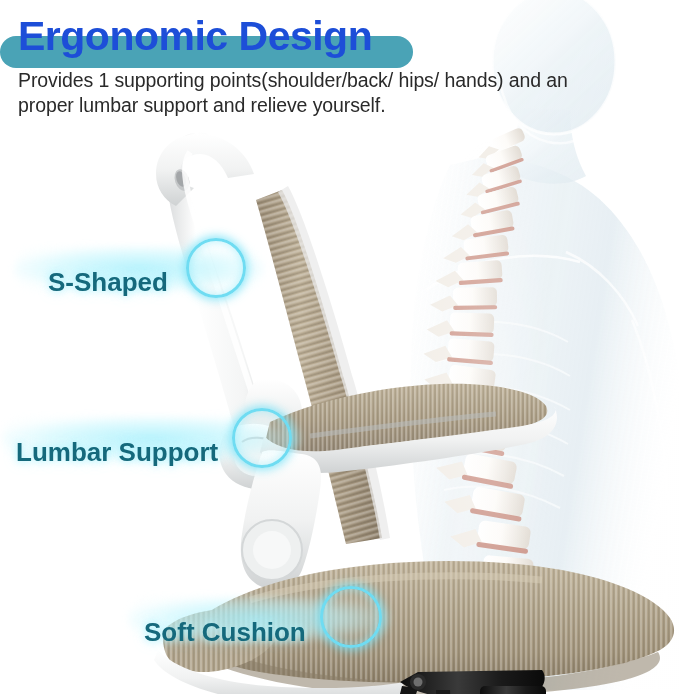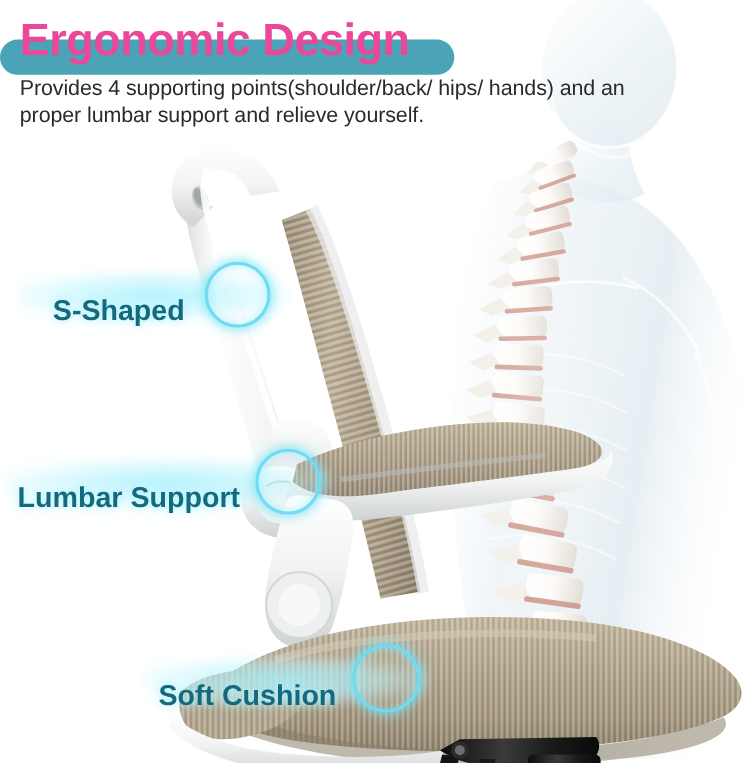--- a/index.html
+++ b/index.html
@@ -35,21 +35,21 @@
     background: #4aa3b6;
     border-radius: 17px;
   }
   .title-text {
     position: absolute;
     left: 0px;
     top: 0px;
     font-size: 41px;
     font-weight: bold;
     letter-spacing: -0.5px;
-    color: #ec4899;
+    color: #1d4ed8;
     white-space: nowrap;
     line-height: 56px;
   }
   .subtitle {
     position: absolute;
     left: 18px;
     top: 68px;
     width: 590px;
     font-size: 19.5px;
     line-height: 25px;
@@ -455,21 +455,21 @@
         <circle cx="268" cy="552" r="8" fill="#2b2b2b"></circle>
         <circle cx="268" cy="552" r="4.5" fill="#6e6e6e"></circle>
       </g>
     </svg>
   </div>
 
   <div class="title-wrap">
     <div class="title-pill"></div>
     <div class="title-text">Ergonomic Design</div>
   </div>
-  <div class="subtitle">Provides 4 supporting points(shoulder/back/ hips/ hands) and an proper lumbar support and relieve yourself.</div>
+  <div class="subtitle">Provides 1 supporting points(shoulder/back/ hips/ hands) and an proper lumbar support and relieve yourself.</div>
 
   <div class="callout" id="callout-s-shaped">
     <div class="glowbar" style="width:250px;"></div>
     <div class="label" style="margin-left:34px;">S-Shaped</div>
     <div class="ring" style="width:54px;height:54px;margin-left:18px;"></div>
   </div>
 
   <div class="callout" id="callout-lumbar">
     <div class="glowbar" style="width:300px;"></div>
     <div class="label" style="margin-left:14px;">Lumbar Support</div>

